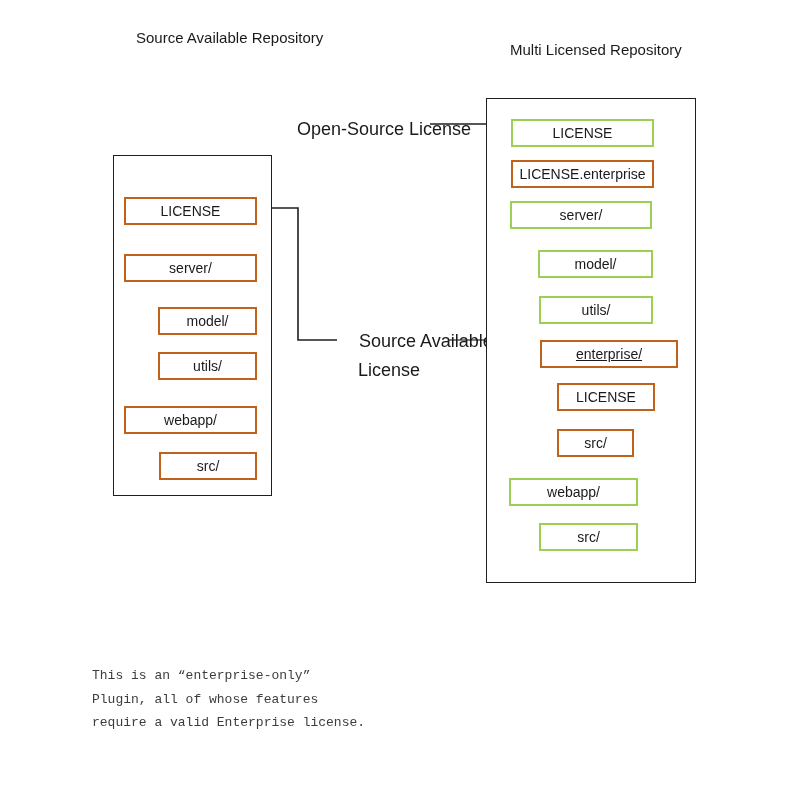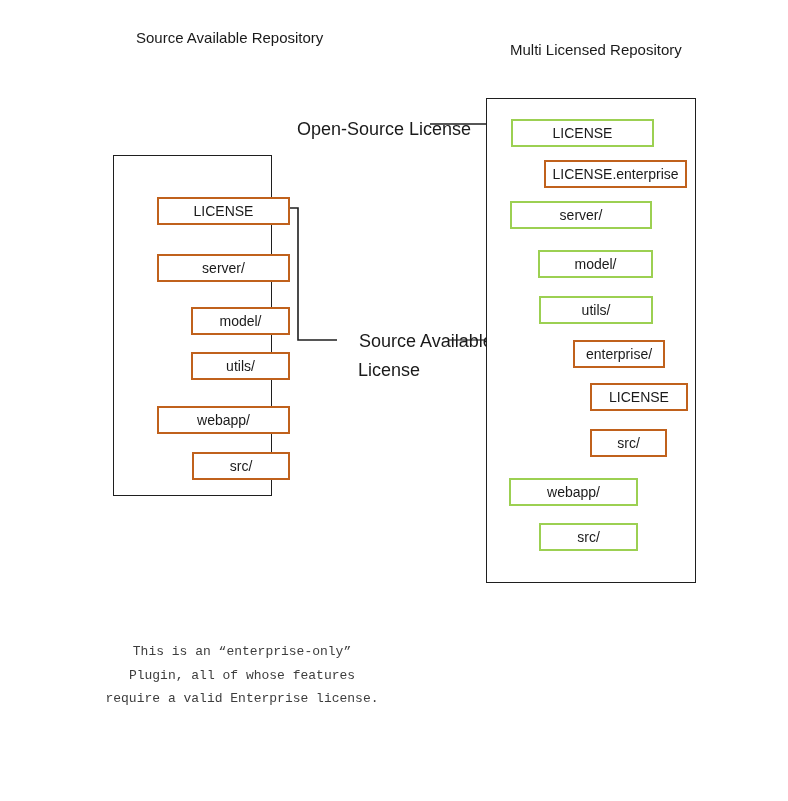--- a/index.html
+++ b/index.html
@@ -27,21 +27,21 @@
     height:28px;
     box-sizing:border-box;
     display:flex;
     align-items:center;
     justify-content:center;
     font-size:14px;
     color:#1a1a1a;
     background:#ffffff;
     white-space:nowrap;
   }
-  .b-orange{border:2px solid var(--orange,#C0611C);margin-left:33px;}
+  .b-orange{border:2px solid var(--orange,#C0611C);}
   .b-green{border:2px solid var(--green,#9CD052);}
   .conn-label{
     position:absolute;
     font-size:18px;
     color:#1a1a1a;
     white-space:nowrap;
   }
   .note{
     position:absolute;
     font-family:"Liberation Mono", monospace;
@@ -96,23 +96,23 @@
   <div class="item b-orange" style="left:124px;top:406px;width:133px;">webapp/</div>
   <div class="item b-orange" style="left:159px;top:452px;width:98px;">src/</div>
 
   <div class="repo-box" style="left:486px;top:98px;width:208px;height:483px;"></div>
 
   <div class="item b-green" style="left:511px;top:119px;width:143px;">LICENSE</div>
   <div class="item b-orange" style="left:511px;top:160px;width:143px;">LICENSE.enterprise</div>
   <div class="item b-green" style="left:510px;top:201px;width:142px;">server/</div>
   <div class="item b-green" style="left:538px;top:250px;width:115px;">model/</div>
   <div class="item b-green" style="left:539px;top:296px;width:114px;">utils/</div>
-  <div class="item b-orange" style="left:540px;top:340px;width:92px;">enterprise/</div>
+  <div class="item b-orange" style="left:540px;top:340px;width:138px;text-decoration:underline;">enterprise/</div>
   <div class="item b-orange" style="left:557px;top:383px;width:98px;">LICENSE</div>
   <div class="item b-orange" style="left:557px;top:429px;width:77px;">src/</div>
   <div class="item b-green" style="left:509px;top:478px;width:129px;">webapp/</div>
   <div class="item b-green" style="left:539px;top:523px;width:99px;">src/</div>
 
-  <div class="note" style="left:92px;top:640px;width:300px;text-align:center;">This is an “enterprise-only”
+  <div class="note" style="left:92px;top:664px;width:300px;">This is an “enterprise-only”
 Plugin, all of whose features
 require a valid Enterprise license.</div>
 
 </div>
 
 </body></html>

